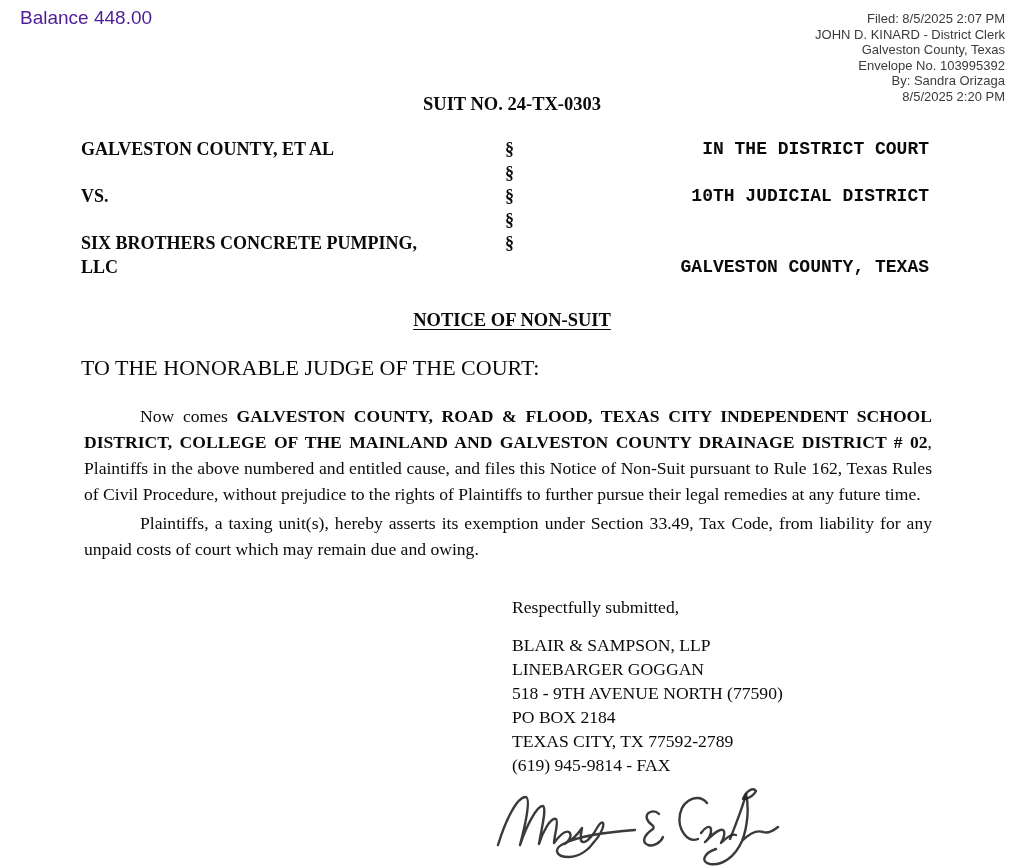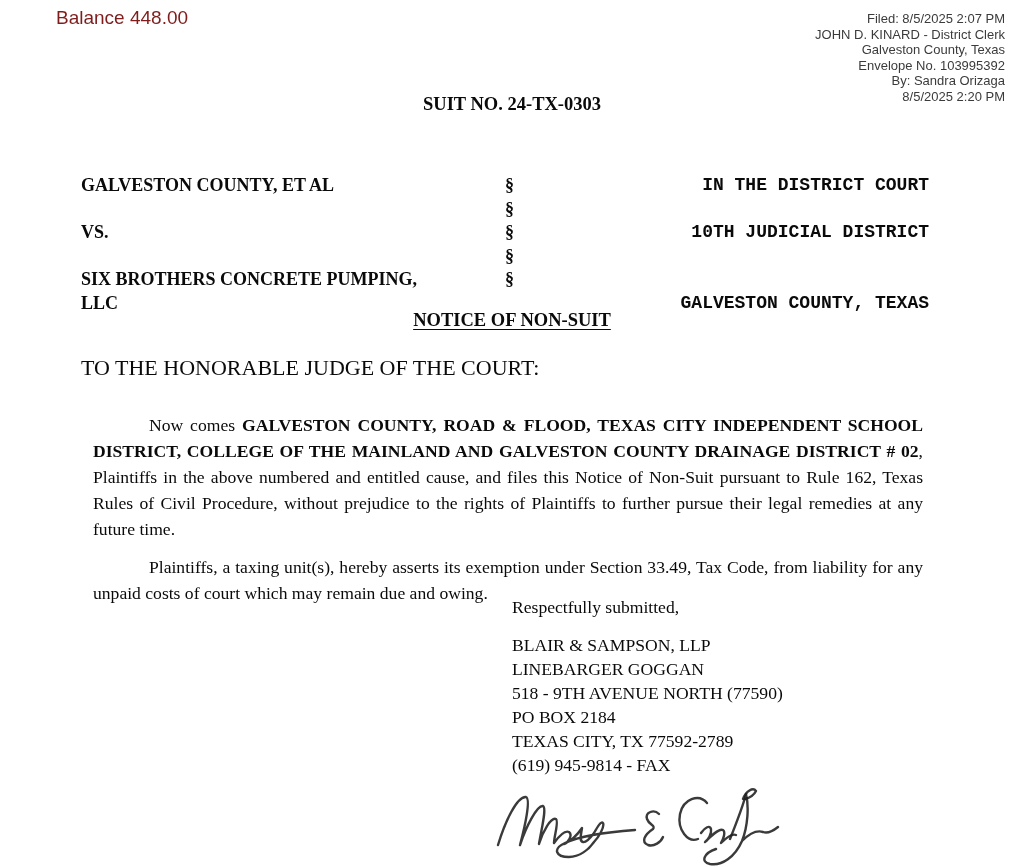--- a/index.html
+++ b/index.html
@@ -10,21 +10,21 @@
     color: #0a0a0a;
     position: relative;
     overflow: hidden;
   }
   .page { position: absolute; inset: 0; width: 1024px; height: 867px; background: #fff; }
 
   
   .balance {
     position: absolute; left: 20px; top: 7px;
     font-family: "Liberation Sans", sans-serif;
-    font-size: 19px; color: #7f1d1d; margin-left: 36px;
+    font-size: 19px; color: #4c1d95;
   }
 
   
   .filing-stamp {
     position: absolute; right: 19px; top: 11px;
     text-align: right;
     font-family: "Liberation Sans", sans-serif;
     font-size: 13px; line-height: 15.6px;
     color: #3b3b3b;
   }
@@ -34,21 +34,21 @@
     position: absolute; left: 0; top: 94px; width: 1024px;
     text-align: center; font-weight: bold; font-size: 18.5px;
   }
 
   
   .caption {
     position: absolute; left: 81px; top: 138px; width: 848px;
     display: grid;
     grid-template-columns: 424px 90px 1fr;
     grid-auto-rows: 23.5px;
-    font-weight: bold; font-size: 18px; line-height: 23.5px; margin-top: 36px;
+    font-weight: bold; font-size: 18px; line-height: 23.5px;
   }
   .cap-left  { text-align: left; white-space: nowrap; }
   .cap-mid   { text-align: left; }
   .cap-right { text-align: right; white-space: nowrap; font-family: Liberation Mono, monospace; }
 
   
   .doc-title {
     position: absolute; left: 0; top: 310px; width: 1024px;
     text-align: center; font-weight: bold; font-size: 18.5px;
     text-decoration: underline;
@@ -58,21 +58,21 @@
   .salutation {
     position: absolute; left: 81px; top: 355px;
     font-weight: normal; font-size: 22px;
   }
 
   .body-text {
     position: absolute; left: 81px; top: 400px; width: 854px;
     font-size: 17.6px; line-height: 26px;
   }
   .body-text p {
-    margin: 12px; text-align: justify; text-indent: 56px;
+    margin: 3px; text-align: justify; text-indent: 56px;
   }
   .body-text .bold { font-weight: bold; }
 
   .closing {
     position: absolute; left: 512px; top: 597px;
     font-size: 17.6px;
   }
 
   .firm-block {
     position: absolute; left: 512px; top: 633px;

